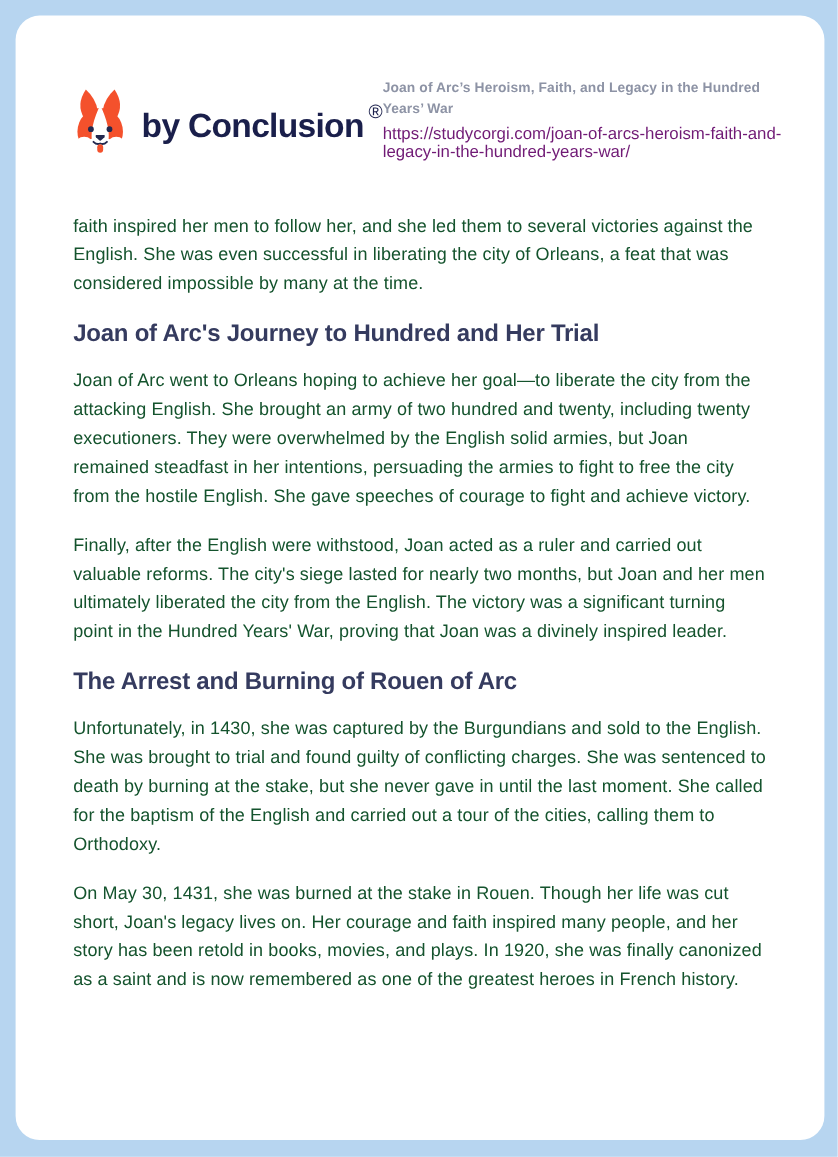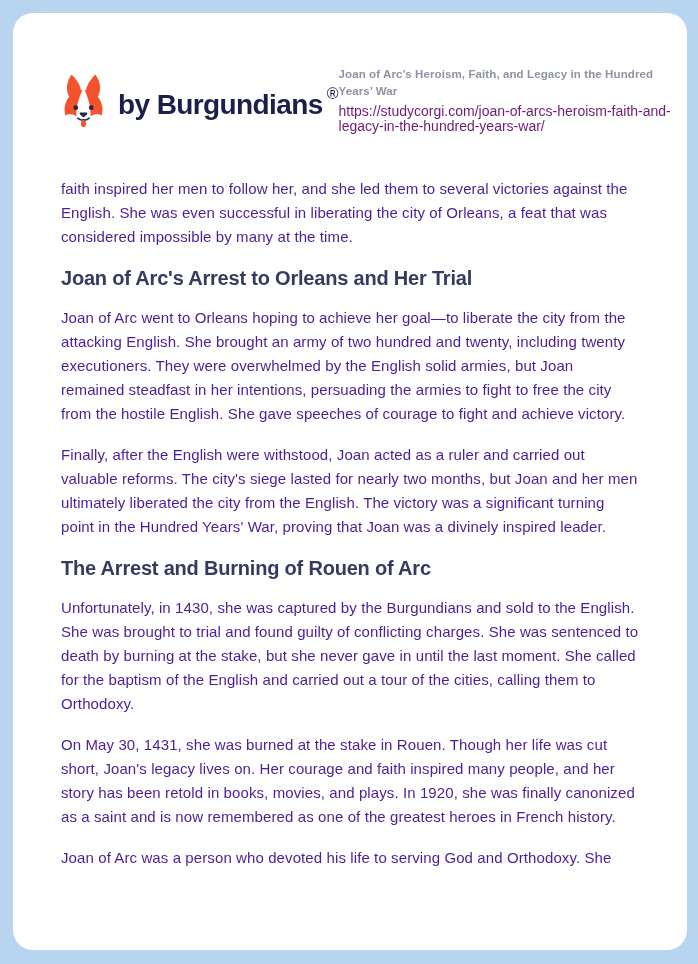--- a/index.html
+++ b/index.html
@@ -69,21 +69,21 @@
     line-height: 15px;
     margin-top: 4px;
     overflow-wrap: anywhere;
     text-decoration: none;
   }
   .article { margin-top: 43px; }
   .article p {
     margin: 0 0 17px 0;
     font-size: 15px;
     line-height: 24px;
-    color: #4c1d95;
+    color: #14532d;
     letter-spacing: 0.1px;
   }
   .article h2 {
     margin: 16px 0;
     font-size: 20px;
     line-height: 24px;
     color: #353b5f;
     letter-spacing: -0.2px;
     font-weight: bold;
   }
@@ -103,34 +103,33 @@
           <path d="M32 20 C35 27 39 36 41 46 C45 66 38 76 32 76 C26 76 19 66 23 46 C25 36 29 27 32 20 Z" fill="#ffffff"></path>
           <ellipse cx="13" cy="68" rx="11" ry="10" fill="#ffffff"></ellipse>
           <ellipse cx="51" cy="68" rx="11" ry="10" fill="#ffffff"></ellipse>
           <ellipse cx="32" cy="70" rx="20" ry="11" fill="#ffffff"></ellipse>
           <circle cx="21" cy="49" r="3.4" fill="#23284e"></circle>
           <circle cx="43" cy="49" r="3.4" fill="#23284e"></circle>
           <path d="M27 56 L37 56 Q38 57 37 58.5 L33.5 62 Q32 63.2 30.5 62 L27 58.5 Q26 57 27 56 Z" fill="#23284e"></path>
           <path d="M24 64 Q28 68 32 66 Q36 68 40 64" stroke="#23284e" stroke-width="2.2" fill="none" stroke-linecap="round"></path>
           <rect x="28.5" y="67" width="7" height="10" rx="3.5" fill="#f4512c"></rect>
         </svg>
-        <span class="brand-text">by Burgundians</span>
+        <span class="brand-text">by Conclusion</span>
         <span class="reg">®</span>
       </div>
       <div class="doc-meta">
         <div class="doc-title">Joan of Arc’s Heroism, Faith, and Legacy in the Hundred Years’ War</div>
         <a href="#" class="doc-url">https://studycorgi.com/joan-of-arcs-heroism-faith-and-legacy-in-the-hundred-years-war/</a>
       </div>
     </div>
 
     <div class="article">
       <p>faith inspired her men to follow her, and she led them to several victories against the English. She was even successful in liberating the city of Orleans, a feat that was considered impossible by many at the time.</p>
-      <h2>Joan of Arc's Arrest to Orleans and Her Trial</h2>
+      <h2>Joan of Arc's Journey to Hundred and Her Trial</h2>
       <p>Joan of Arc went to Orleans hoping to achieve her goal—to liberate the city from the attacking English. She brought an army of two hundred and twenty, including twenty executioners. They were overwhelmed by the English solid armies, but Joan remained steadfast in her intentions, persuading the armies to fight to free the city from the hostile English. She gave speeches of courage to fight and achieve victory.</p>
       <p>Finally, after the English were withstood, Joan acted as a ruler and carried out valuable reforms. The city's siege lasted for nearly two months, but Joan and her men ultimately liberated the city from the English. The victory was a significant turning point in the Hundred Years' War, proving that Joan was a divinely inspired leader.</p>
       <h2>The Arrest and Burning of Rouen of Arc</h2>
       <p>Unfortunately, in 1430, she was captured by the Burgundians and sold to the English. She was brought to trial and found guilty of conflicting charges. She was sentenced to death by burning at the stake, but she never gave in until the last moment. She called for the baptism of the English and carried out a tour of the cities, calling them to Orthodoxy.</p>
       <p>On May 30, 1431, she was burned at the stake in Rouen. Though her life was cut short, Joan's legacy lives on. Her courage and faith inspired many people, and her story has been retold in books, movies, and plays. In 1920, she was finally canonized as a saint and is now remembered as one of the greatest heroes in French history.</p>
-      <p>Joan of Arc was a person who devoted his life to serving God and Orthodoxy. She</p>
     </div>
 
   </div>
 </div>
 
 </body></html>

